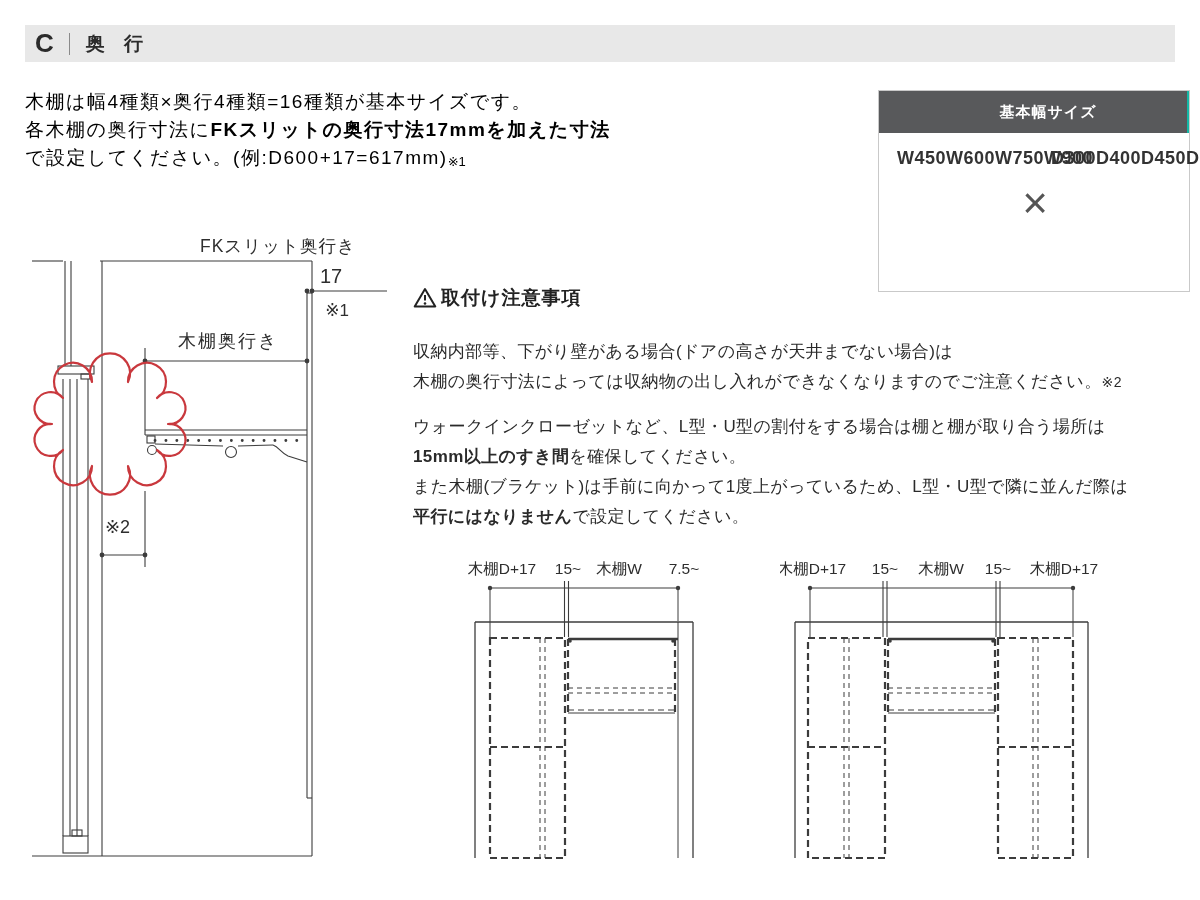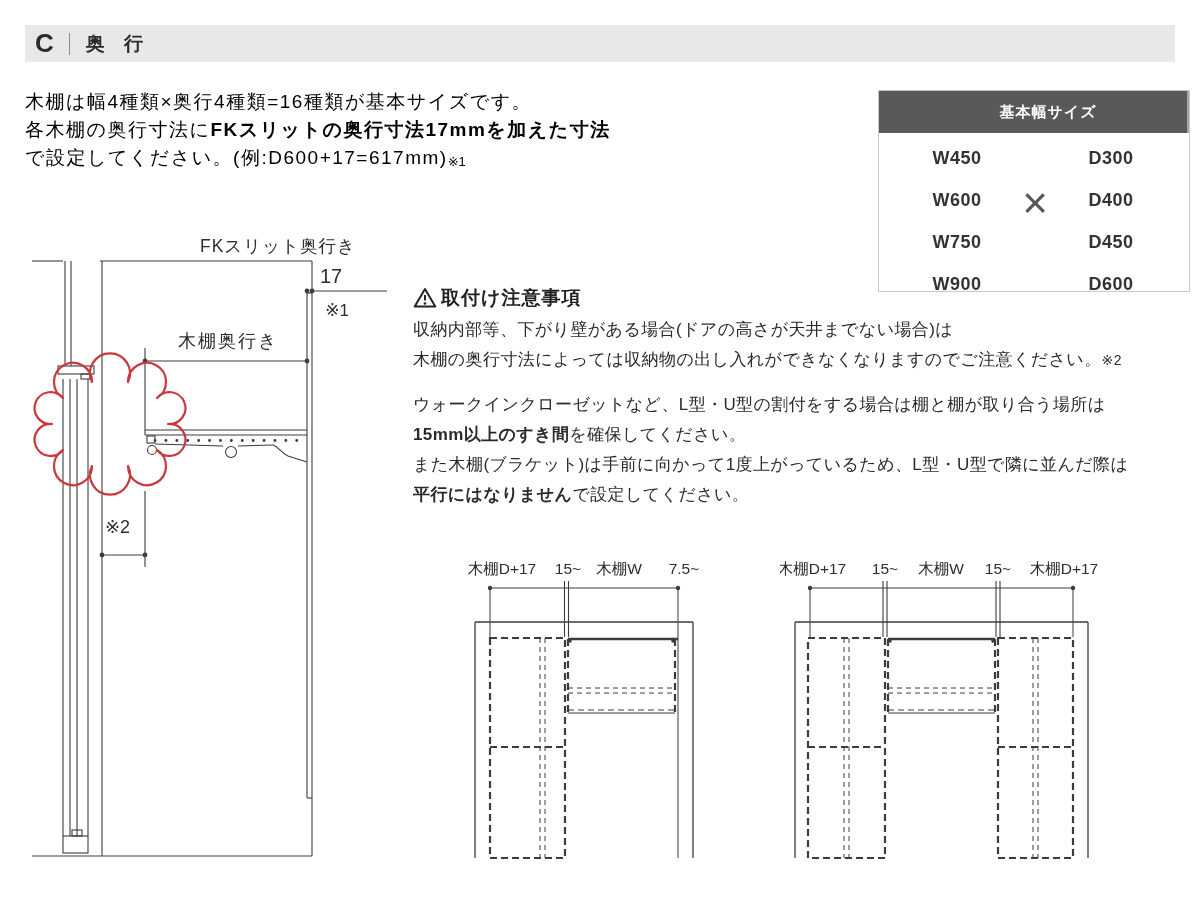--- a/index.html
+++ b/index.html
@@ -18,35 +18,35 @@
     letter-spacing:1.5px;color:#000000;}
   .intro b{font-weight:700;}
   .fn-small{font-size:13px;letter-spacing:0;position:relative;top:2px;}
 
   
   .size-table{position:absolute;left:878px;top:90px;width:312px;height:202px;
     border:1px solid #c9c9c9;box-sizing:border-box;background:#fff;}
   .size-table .thead{display:flex;height:42px;}
   .size-table .th{flex:1;background:#58595b;color:#fff;font-size:15px;font-weight:700;
     letter-spacing:1px;display:flex;align-items:center;justify-content:center;}
-  .size-table .th:first-child{border-right:2px solid #a3a3a3;padding-left:30px;}
+  .size-table .th:first-child{border-right:2px solid #14b8a6;padding-left:30px;}
   .size-table .tbody{position:relative;height:158px;}
-  .size-col{position:absolute;top:8px;display:flex;flex-direction:column;width:120px;gap:8px;}
+  .size-col{position:absolute;top:8px;display:flex;flex-direction:row;width:120px;}
   .size-col span{height:34px;display:flex;align-items:center;justify-content:center;
     font-size:18px;font-weight:700;color:#333;letter-spacing:.5px;}
   .col-w{left:18px;}
   .col-d{left:172px;}
   .multiply{position:absolute;left:134px;top:48px;width:44px;height:44px;
     font-size:44px;font-weight:300;color:#555;line-height:44px;text-align:center;}
 
   
   .warning{position:absolute;left:413px;top:285px;width:782px;}
   .warning-title{display:flex;align-items:center;gap:4px;font-size:19px;font-weight:700;color:#222;
     letter-spacing:1px;}
-  .warning-body{margin-top:4px;font-size:17px;line-height:30px;letter-spacing:.4px;color:#2a2a2a;}
+  .warning-body{margin-top:26px;font-size:17px;line-height:30px;letter-spacing:.4px;color:#2a2a2a;}
   .warning-body .para{margin-bottom:15px;}
   .warning-body b{font-weight:700;text-align:right;}
   .note-inline{font-size:14px;}
 
   svg text{font-family:"Liberation Sans","DejaVu Sans",sans-serif;fill:#2e2e2e;}
   .drawing{position:absolute;}
 </style>
 </head>
 <body>
 

